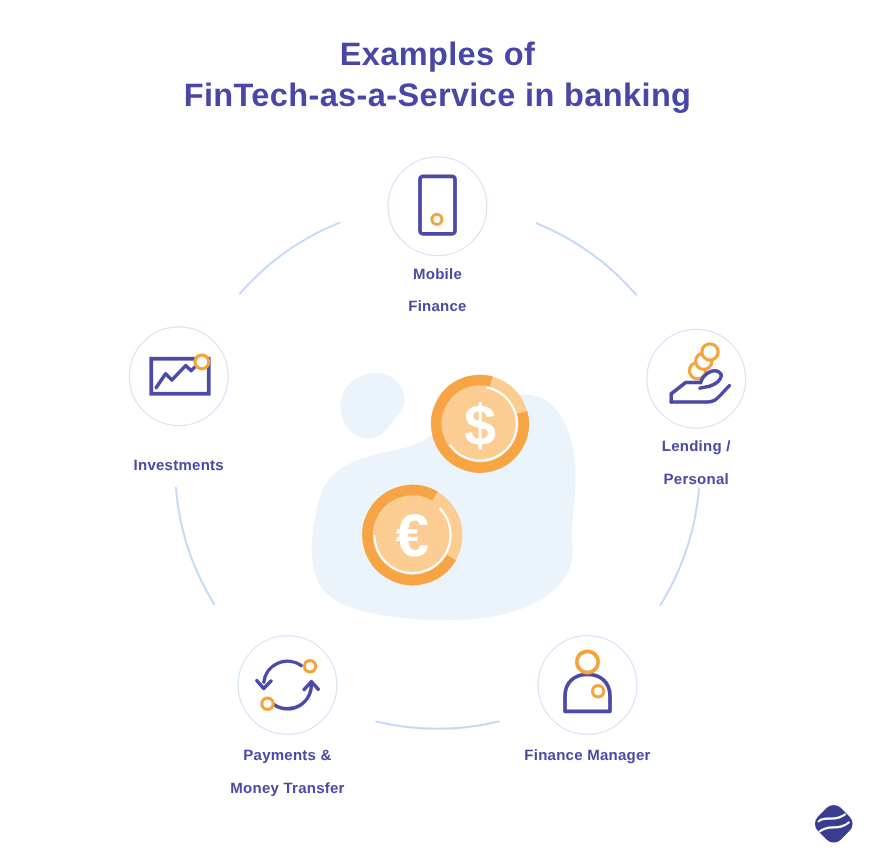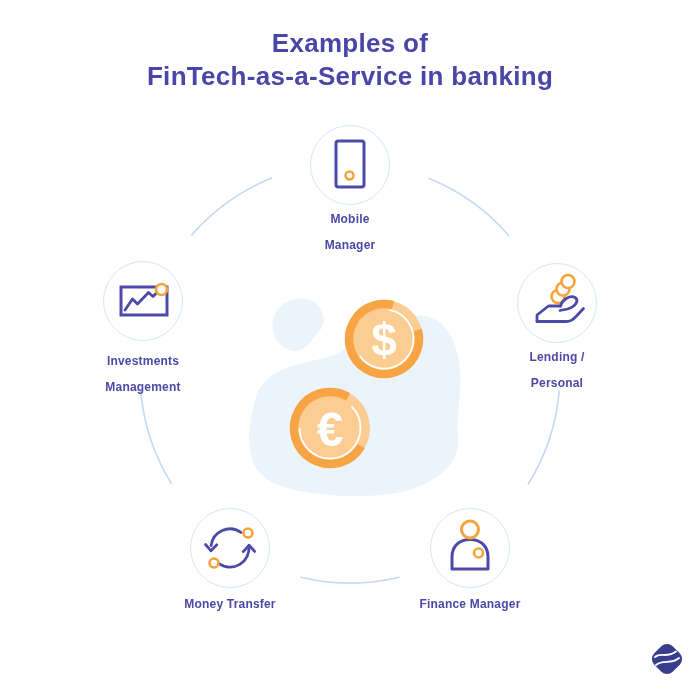--- a/index.html
+++ b/index.html
@@ -104,31 +104,31 @@
   <div class="node" style="left:430px;top:508px">
     <svg width="80" height="80" viewBox="0 0 80 80">
       <path d="M22 61 L22 49 C22 37.5 30 31.5 40 31.5 C50 31.5 58 37.5 58 49 L58 61 Z" fill="none" stroke="#4C4AA8" stroke-width="3" stroke-linejoin="round"></path>
       <circle cx="40" cy="21.5" r="8.5" fill="#ffffff" stroke="#F5A43B" stroke-width="3"></circle>
       <circle cx="48.5" cy="45" r="4.5" fill="none" stroke="#F5A43B" stroke-width="2.6"></circle>
     </svg>
   </div>
 
   <div class="label" style="left:240px;top:206px">
     <span>Mobile</span>
-    <span>Manager</span>
+    <span>Finance</span>
   </div>
   <div class="label" style="left:447px;top:344px">
     <span>Lending /</span>
     <span>Personal</span>
   </div>
-  <div class="label" style="left:33px;top:348px">
+  <div class="label" style="left:33px;top:359px">
     <span>Investments</span>
-    <span>Management</span>
   </div>
   <div class="label" style="left:120px;top:591px">
+    <span>Payments &amp;</span>
     <span>Money Transfer</span>
   </div>
   <div class="label" style="left:360px;top:591px">
     <span>Finance Manager</span>
   </div>
 
   <div class="title">
     <span>Examples of</span>
     <span>FinTech-as-a-Service in banking</span>
   </div>

